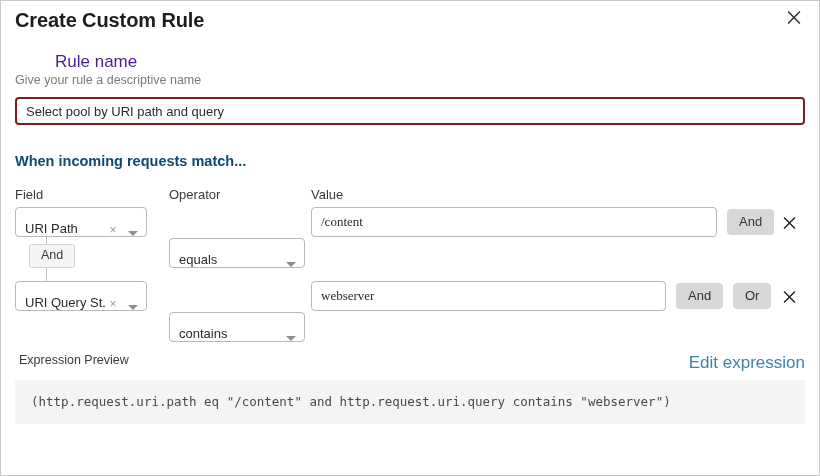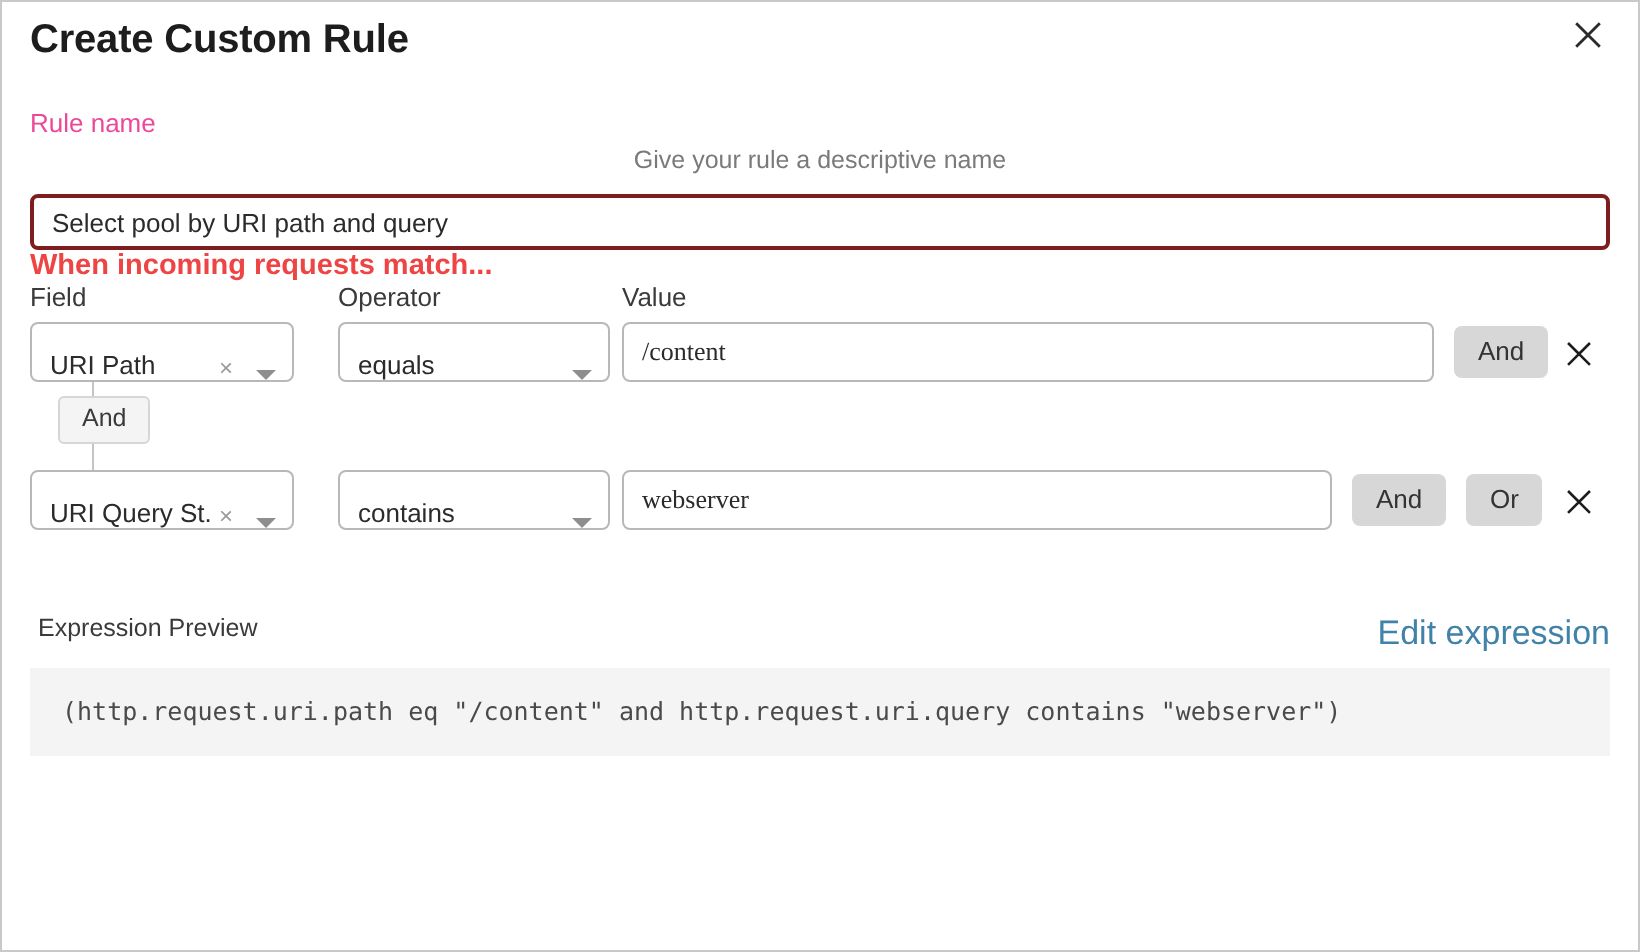--- a/index.html
+++ b/index.html
@@ -49,56 +49,58 @@
     cursor: pointer;
     background: none;
     border: none;
     padding: 0;
   }
   .close-btn svg { display: block; }
 
   
   .section-rulename { margin-top: 8px; }
   .field-label {
-    font-size: 13px;
-    color: #ec4899;
+    font-size: 17px;
+    color: #4c1d95;
     line-height: 18px;
+    margin-left: 40px;
   }
   .field-help {
     font-size: 12.5px;
     color: #7a7a7a;
     line-height: 17px;
     margin-top: 1px;
-    text-align: center;
   }
   .text-input {
     box-sizing: border-box;
     display: block;
     width: 100%;
     height: 28px;
     margin-top: 8px;
     padding: 0 9px;
     font-family: "Liberation Sans", sans-serif;
     font-size: 13px;
     color: #2b2b2b;
     background: #ffffff;
     border: 2px solid #7f1d1d;
     border-radius: 4px;
     outline: none;
   }
 
   
   .section-title {
+    margin-top: 28px;
     font-size: 14.5px;
     font-weight: bold;
-    color: #ef4444;
+    color: #0c4a6e;
   }
   .col-headers {
     position: relative;
     height: 20px;
+    margin-top: 18px;
   }
   .col-head {
     position: absolute;
     top: 0;
     font-size: 13px;
     color: #3a3a3a;
   }
   .col-head.field { left: 0; }
   .col-head.operator { left: 154px; }
   .col-head.value { left: 296px; }
@@ -117,21 +119,21 @@
     box-sizing: border-box;
     height: 30px;
     background: #ffffff;
     border: 1px solid #b8b8b8;
     border-radius: 4px;
     display: flex;
     align-items: flex-end;
     cursor: pointer;
   }
   .select-field { left: 0; width: 132px; }
-  .select-operator { left: 154px; width: 136px; }
+  .select-operator { left: 154px; width: 136px; margin-top: 31px; }
 
   .select-text {
     flex: 1;
     padding-left: 9px;
     font-size: 13px;
     color: #2b2b2b;
     white-space: nowrap;
     overflow: hidden;
   }
   .select-clear {

